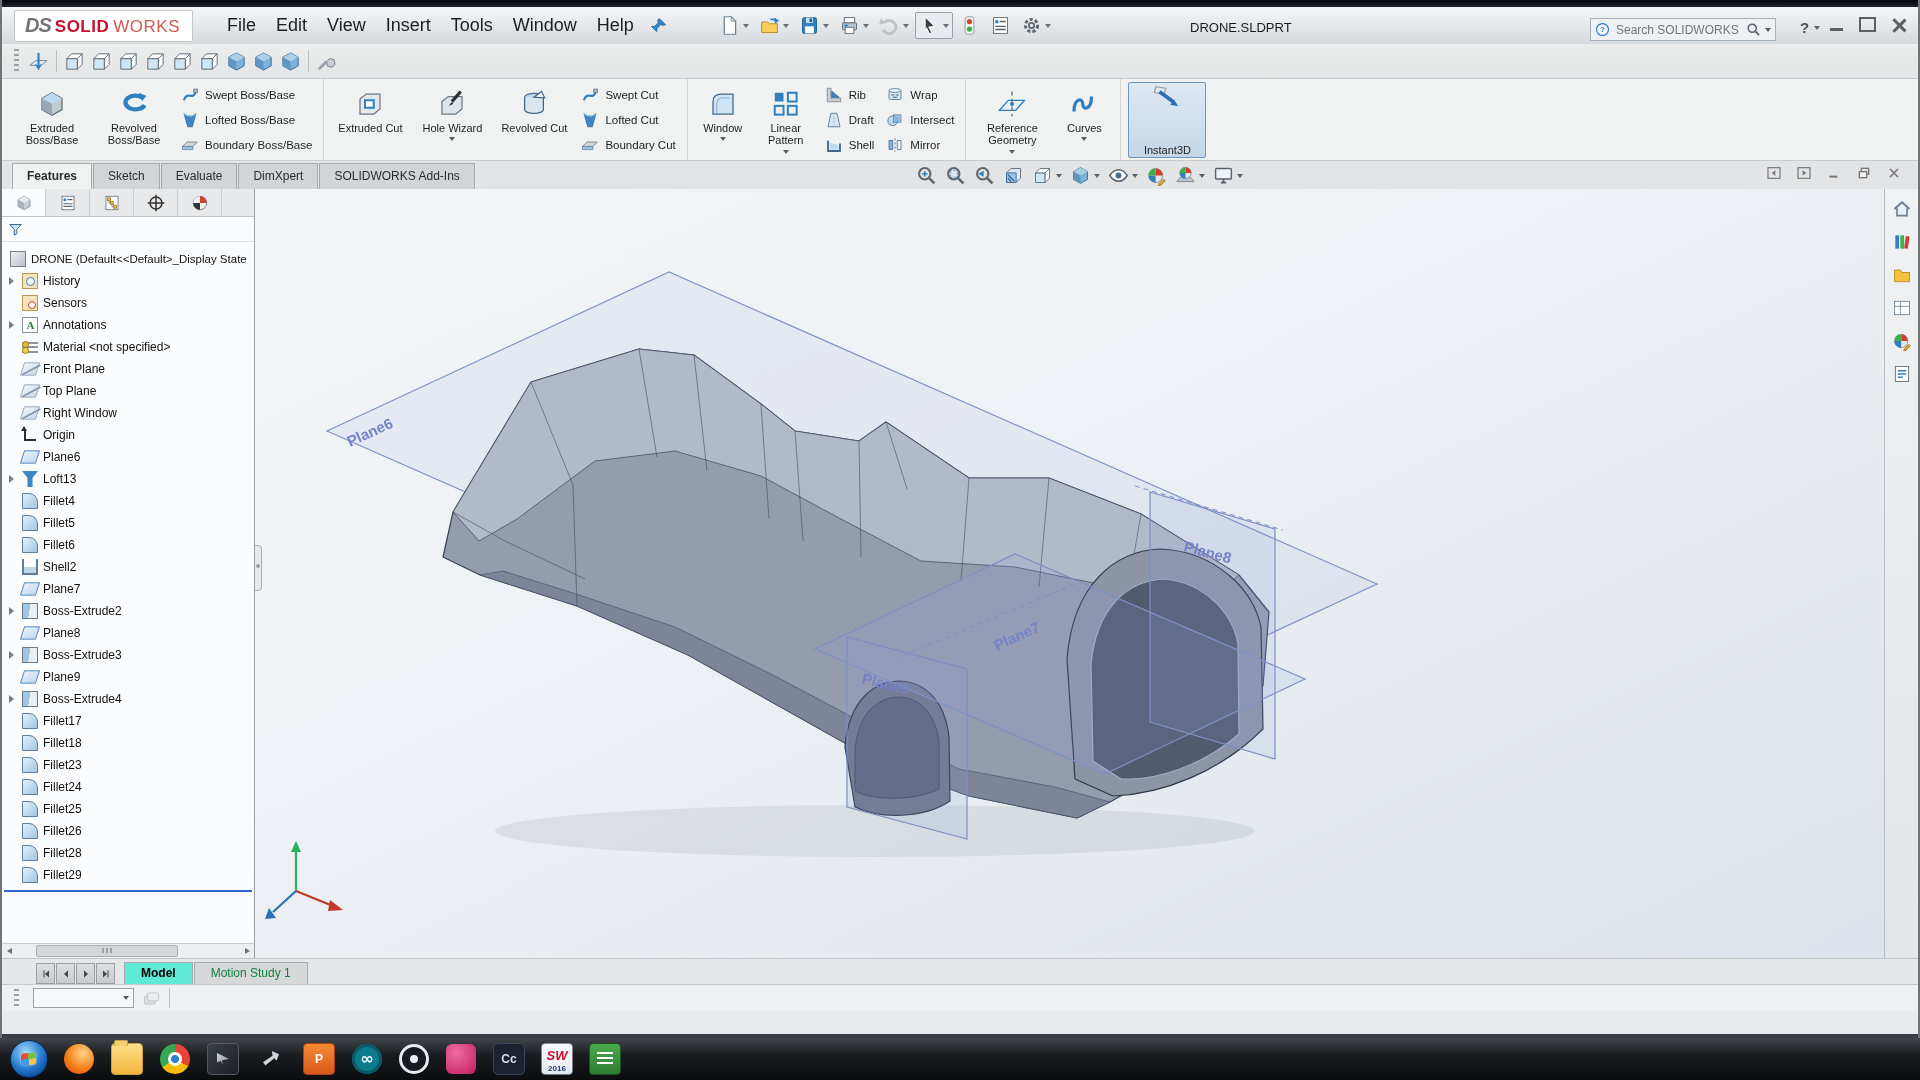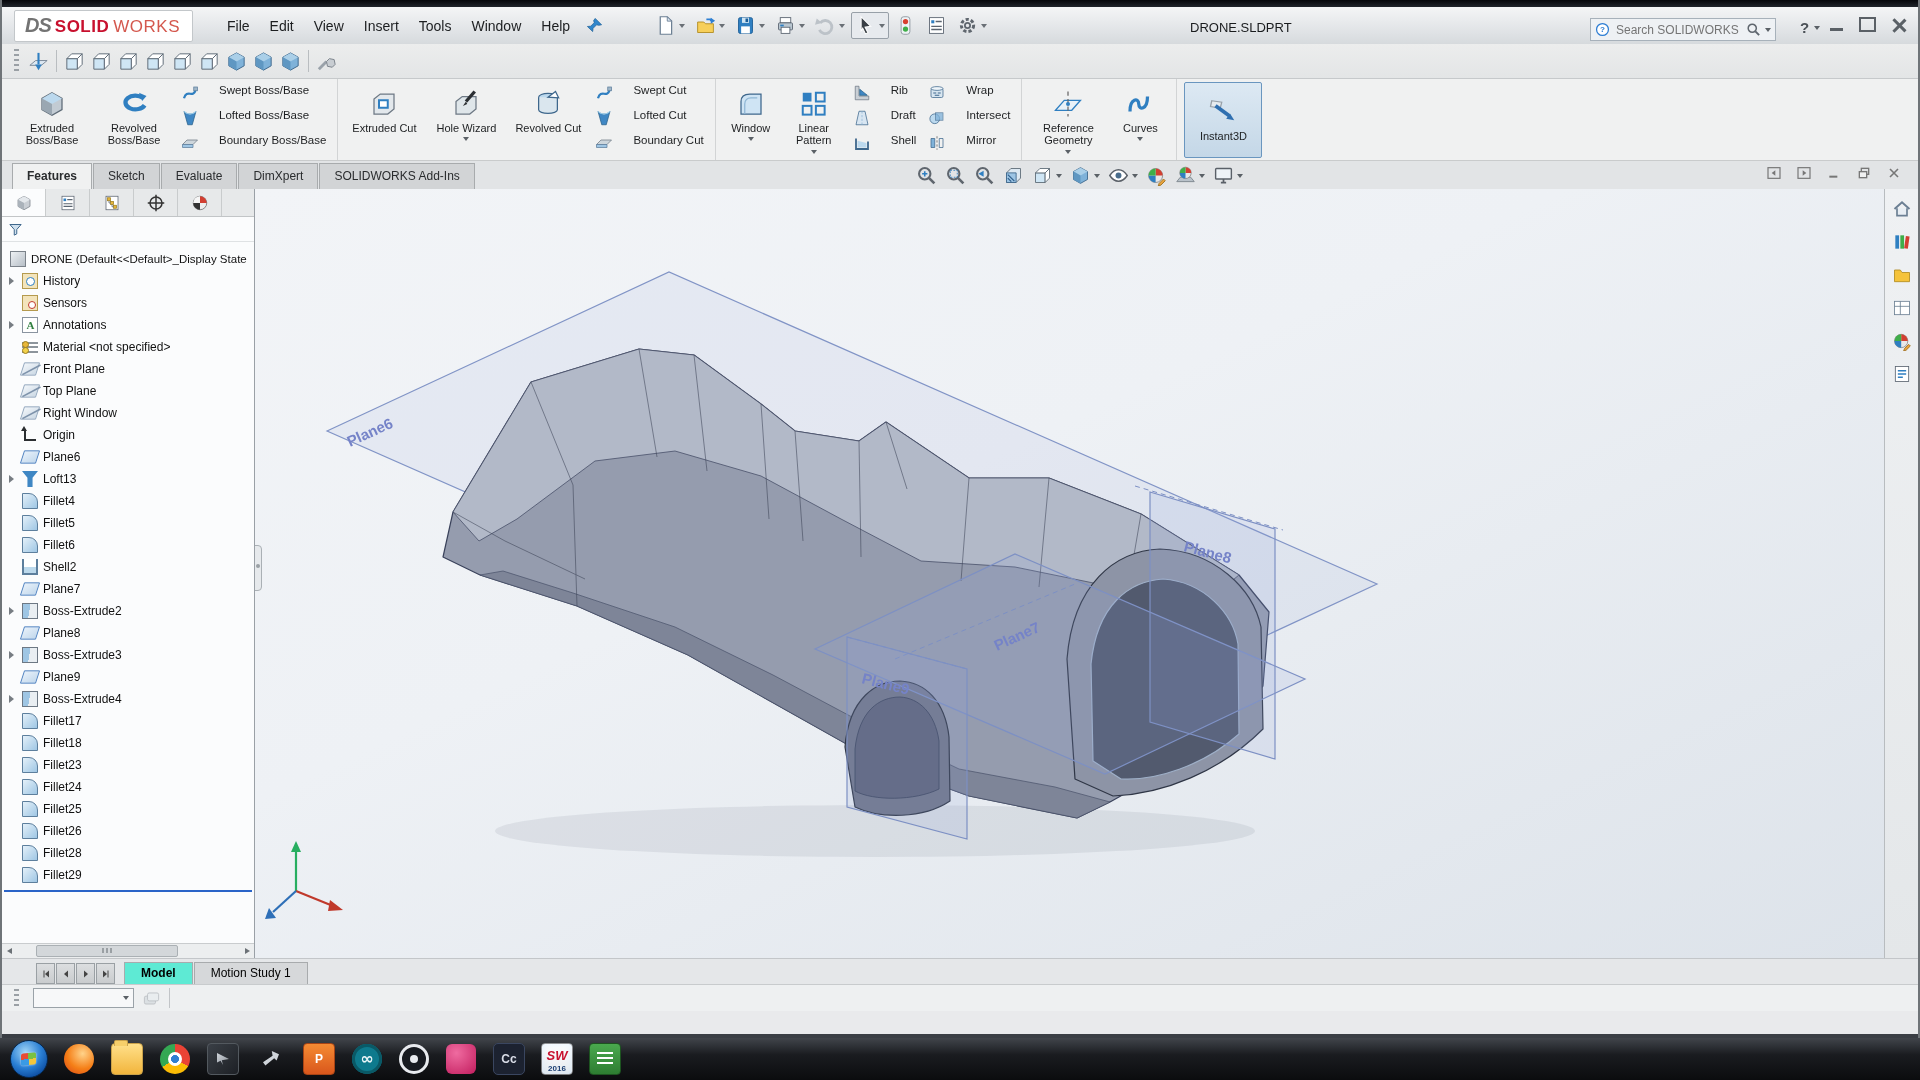--- a/index.html
+++ b/index.html
@@ -12,21 +12,21 @@
 
   
   .frame-top{position:absolute;left:0;top:0;width:100%;height:7px;background:linear-gradient(#05060a,#20242b);}
   .titlebar{position:absolute;left:0;top:7px;width:100%;height:37px;background:linear-gradient(#f4f5f6,#dfe2e5 70%,#d6dadd);
     border-bottom:1px solid #b9bdc1;display:flex;align-items:center;}
   .logo{background:#fff;border:1px solid #c3c7ca;border-radius:2px;margin-left:12px;padding:3px 12px 4px 10px;display:flex;align-items:baseline;gap:4px;}
   .logo .mark{color:#737373;font-weight:bold;font-style:italic;font-size:20px;letter-spacing:-1px;}
   .logo .strong{color:#c8102e;font-weight:bold;font-size:17px;letter-spacing:.5px;}
   .logo .light{color:#d4584e;font-size:17px;letter-spacing:.5px;}
   .menus{display:flex;margin-left:24px;}
-  .menu-item{padding:5px 10px;font-size:14px;color:#1c1e20;cursor:default;}
+  .menu-item{padding:5px 10px;font-size:18px;color:#1c1e20;cursor:default;}
   .pin{margin-left:6px;}
   .quickbar{display:flex;align-items:center;margin-left:48px;gap:2px;}
   .qbtn{display:flex;align-items:center;padding:2px 3px;border:1px solid transparent;border-radius:2px;}
   .qbtn[data-active="true"]{background:#e7eaee;border-color:#98a0a8;}
   .qbtn[data-arrow="true"]::after{content:"";margin-left:3px;width:0;height:0;border-left:3.5px solid transparent;border-right:3.5px solid transparent;border-top:4px solid #6a7076;}
   .tb-title{position:absolute;left:1188px;top:13px;font-size:13px;color:#1a1c1e;}
   .searchbox{position:absolute;left:1588px;top:11px;width:176px;height:21px;background:#eef1f4;border:1px solid #a7b1ba;display:flex;align-items:center;padding:0 4px;gap:4px;}
   .searchbox input{border:none;background:transparent;outline:none;flex:1;font-size:12px;color:#5c646c;font-family:"Liberation Sans",sans-serif;width:110px;}
   .tb-help{position:absolute;left:1798px;top:12px;display:flex;align-items:center;gap:5px;font-size:15px;font-weight:bold;color:#4a5056;}
   .winbtns{position:absolute;right:12px;top:10px;display:flex;align-items:center;gap:16px;}
@@ -42,23 +42,23 @@
   .vbtn{display:flex;align-items:center;justify-content:center;width:27px;height:27px;}
   .vbtn[data-divider="true"]{width:9px;}
   .vbtn[data-divider="true"]::before{content:"";width:1px;height:22px;background:#b9bdc0;}
 
   
   .ribbon{position:absolute;left:0;top:79px;width:100%;height:82px;background:#f0f1f1;border-bottom:1px solid #c9cbcc;display:flex;align-items:stretch;padding-left:4px;box-sizing:border-box;}
   .rgroup{display:flex;align-items:center;padding:0 7px;border-right:1px solid #d2d4d5;gap:4px;}
   .bigbtn{width:78px;height:76px;display:flex;flex-direction:column;align-items:center;justify-content:flex-start;padding-top:6px;box-sizing:border-box;border:1px solid transparent;border-radius:2px;}
   .bigbtn .lbl{font-size:11px;line-height:1.18;text-align:center;margin-top:3px;color:#1d1f21;}
   .bigbtn .rarrow{margin-top:3px;}
-  .bigbtn[data-active="true"]{background:linear-gradient(#dde9f3,#c4d7e7);border-color:#6a96bf;justify-content:center;padding-top:0;}
+  .bigbtn[data-active="true"]{background:linear-gradient(#dde9f3,#c4d7e7);border-color:#6a96bf;justify-content:space-between;padding-top:0;}
   .rstack{display:flex;flex-direction:column;justify-content:center;gap:3px;}
-  .srow{display:flex;gap:20px;height:22px;padding:0 4px;}
+  .srow{display:flex;align-items:center;gap:6px;height:22px;padding:0 4px;}
   .srow .lbl{font-size:11.5px;white-space:nowrap;color:#1d1f21;}
 
   
   .tabrow{position:absolute;left:0;top:161px;width:100%;height:28px;background:#e2e4e6;border-bottom:4px solid #000000;}
   .ctabs{display:flex;align-items:flex-end;height:100%;padding-left:10px;}
   .ctab{padding:5px 14px 6px;background:#d2d4d6;border:1px solid #a8abad;border-bottom:none;margin-right:1px;font-size:12px;color:#2a2c2e;}
   .ctab[data-active="true"]{background:#f0f1f1;font-weight:bold;}
   .headsup{position:absolute;left:912px;top:3px;display:flex;align-items:center;gap:4px;}
   .hbtn{display:flex;align-items:center;gap:3px;padding:1px 2px;}
   .docctl{position:absolute;right:16px;top:4px;display:flex;align-items:center;gap:14px;}
@@ -115,21 +115,21 @@
   .splitgrip::after{content:"";position:absolute;left:1.5px;top:18px;width:4px;height:4px;border-radius:50%;background:#9aa0a5;}
 
   
   .tstrip{width:34px;background:linear-gradient(#eff1f3,#e4e7e9);border-left:1px solid #b8bcbf;display:flex;flex-direction:column;align-items:center;padding-top:8px;gap:9px;box-sizing:border-box;}
   .tsbtn{width:26px;height:24px;display:flex;align-items:center;justify-content:center;border-radius:3px;}
 
   
   .modeltabs{position:absolute;left:0;top:958px;width:100%;height:26px;background:#e5e7e9;border-top:1px solid #c3c6c9;display:flex;align-items:flex-end;padding-left:34px;box-sizing:border-box;}
   .mnav{display:flex;margin-bottom:0;margin-right:8px;}
   .mnav .nbtn{width:17px;height:19px;background:linear-gradient(#dcdee0,#c9ccce);border:1px solid #9aa0a4;display:flex;align-items:center;justify-content:center;margin-right:1px;}
-  .mtab{padding:3px 16px 4px;font-size:12px;background:#d6d8da;border:1px solid #a8abad;border-bottom:none;margin-right:1px;color:#000000;}
+  .mtab{padding:3px 16px 4px;font-size:12px;background:#d6d8da;border:1px solid #a8abad;border-bottom:none;margin-right:1px;color:#15803d;}
   .mtab[data-active="true"]{background:#5eead4;font-weight:bold;color:#000;}
   .macrorow{position:absolute;left:0;top:984px;width:100%;height:27px;background:#eef0f1;border-top:1px solid #c8cbcd;display:flex;align-items:center;padding-left:6px;box-sizing:border-box;gap:8px;}
   .combo{width:95px;height:18px;background:#f7f8f9;border:1px solid #9aa2a8;display:flex;align-items:center;justify-content:flex-end;padding-right:4px;}
   .vsep{width:1px;height:20px;background:#c2c5c8;}
   .statusbar{position:absolute;left:0;top:1011px;width:100%;height:23px;background:#ecedee;border-top:1px solid #b5b8bb;display:flex;align-items:center;padding:0 8px;box-sizing:border-box;font-size:12px;}
   .sb-right{margin-left:auto;display:flex;align-items:center;gap:14px;}
   .sb-sep{width:1px;height:16px;background:#c2c5c8;}
   .sb-grip{width:12px;height:12px;background:
     radial-gradient(circle at 2px 10px,#aab0b4 1.5px,transparent 2px),
     radial-gradient(circle at 6px 6px,#aab0b4 1.5px,transparent 2px),

